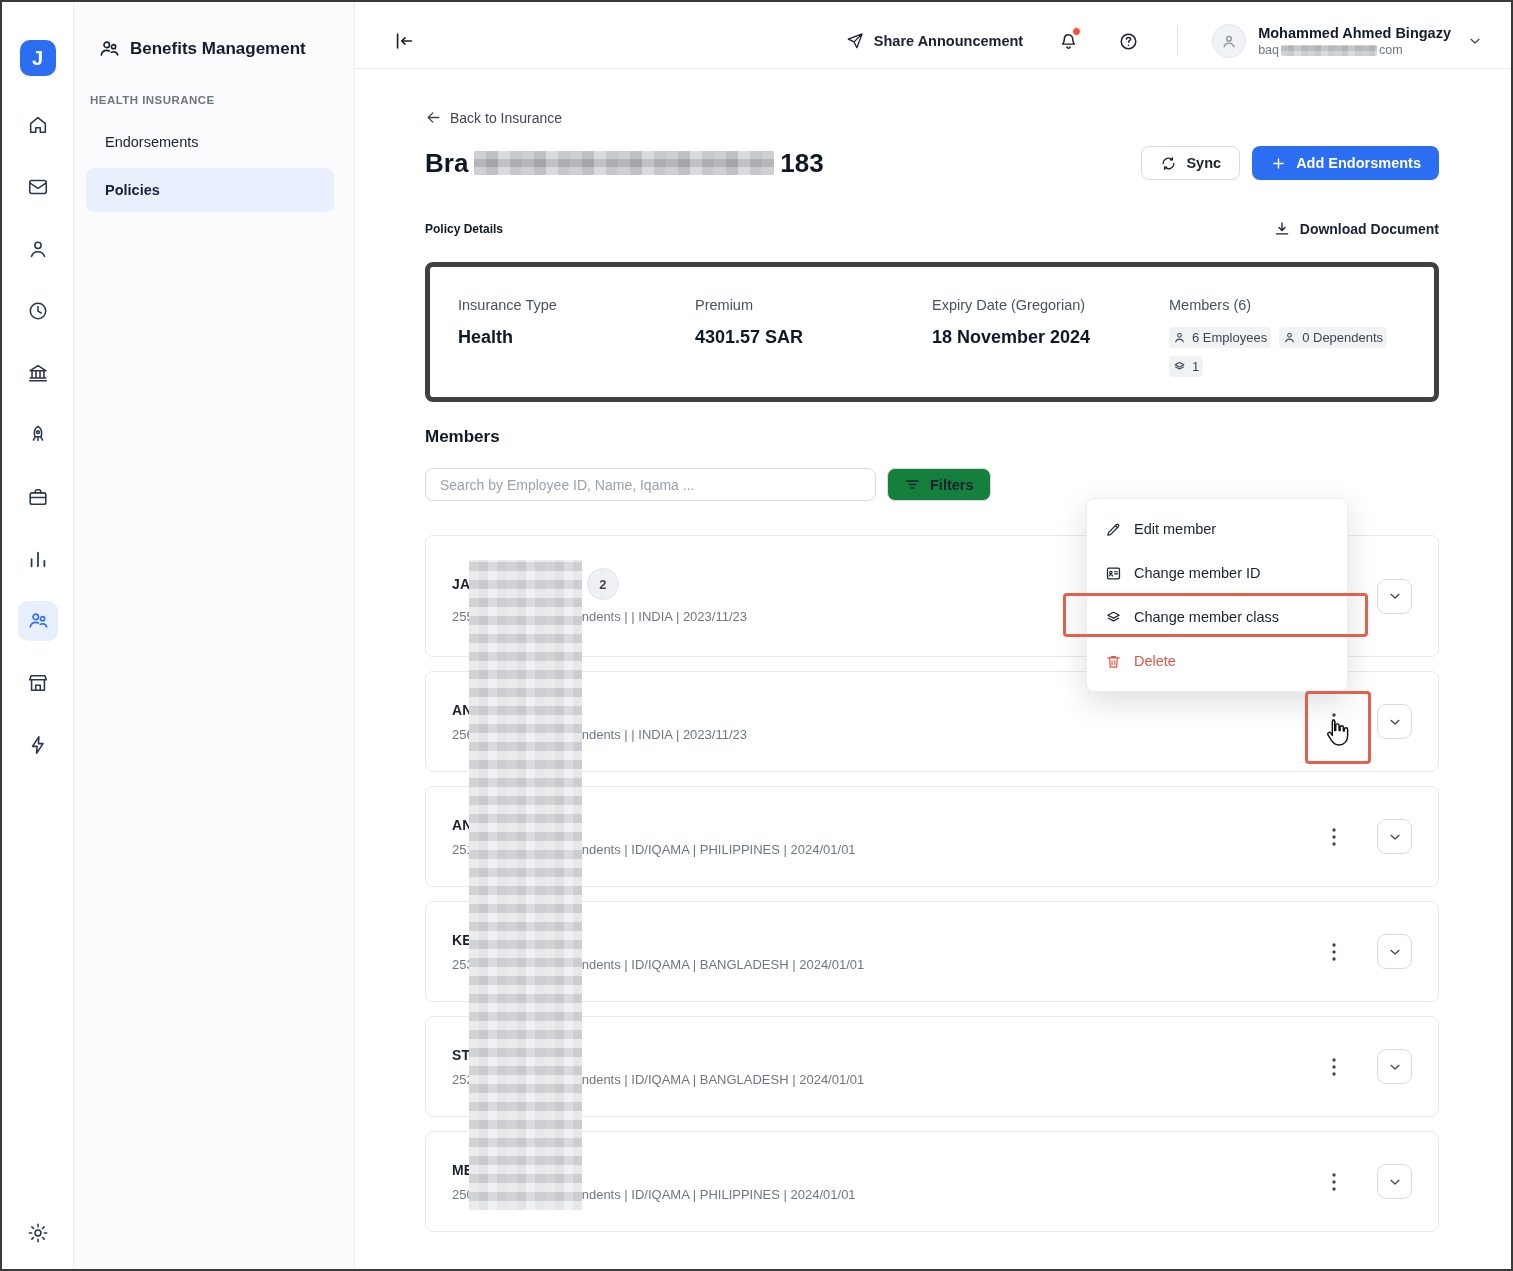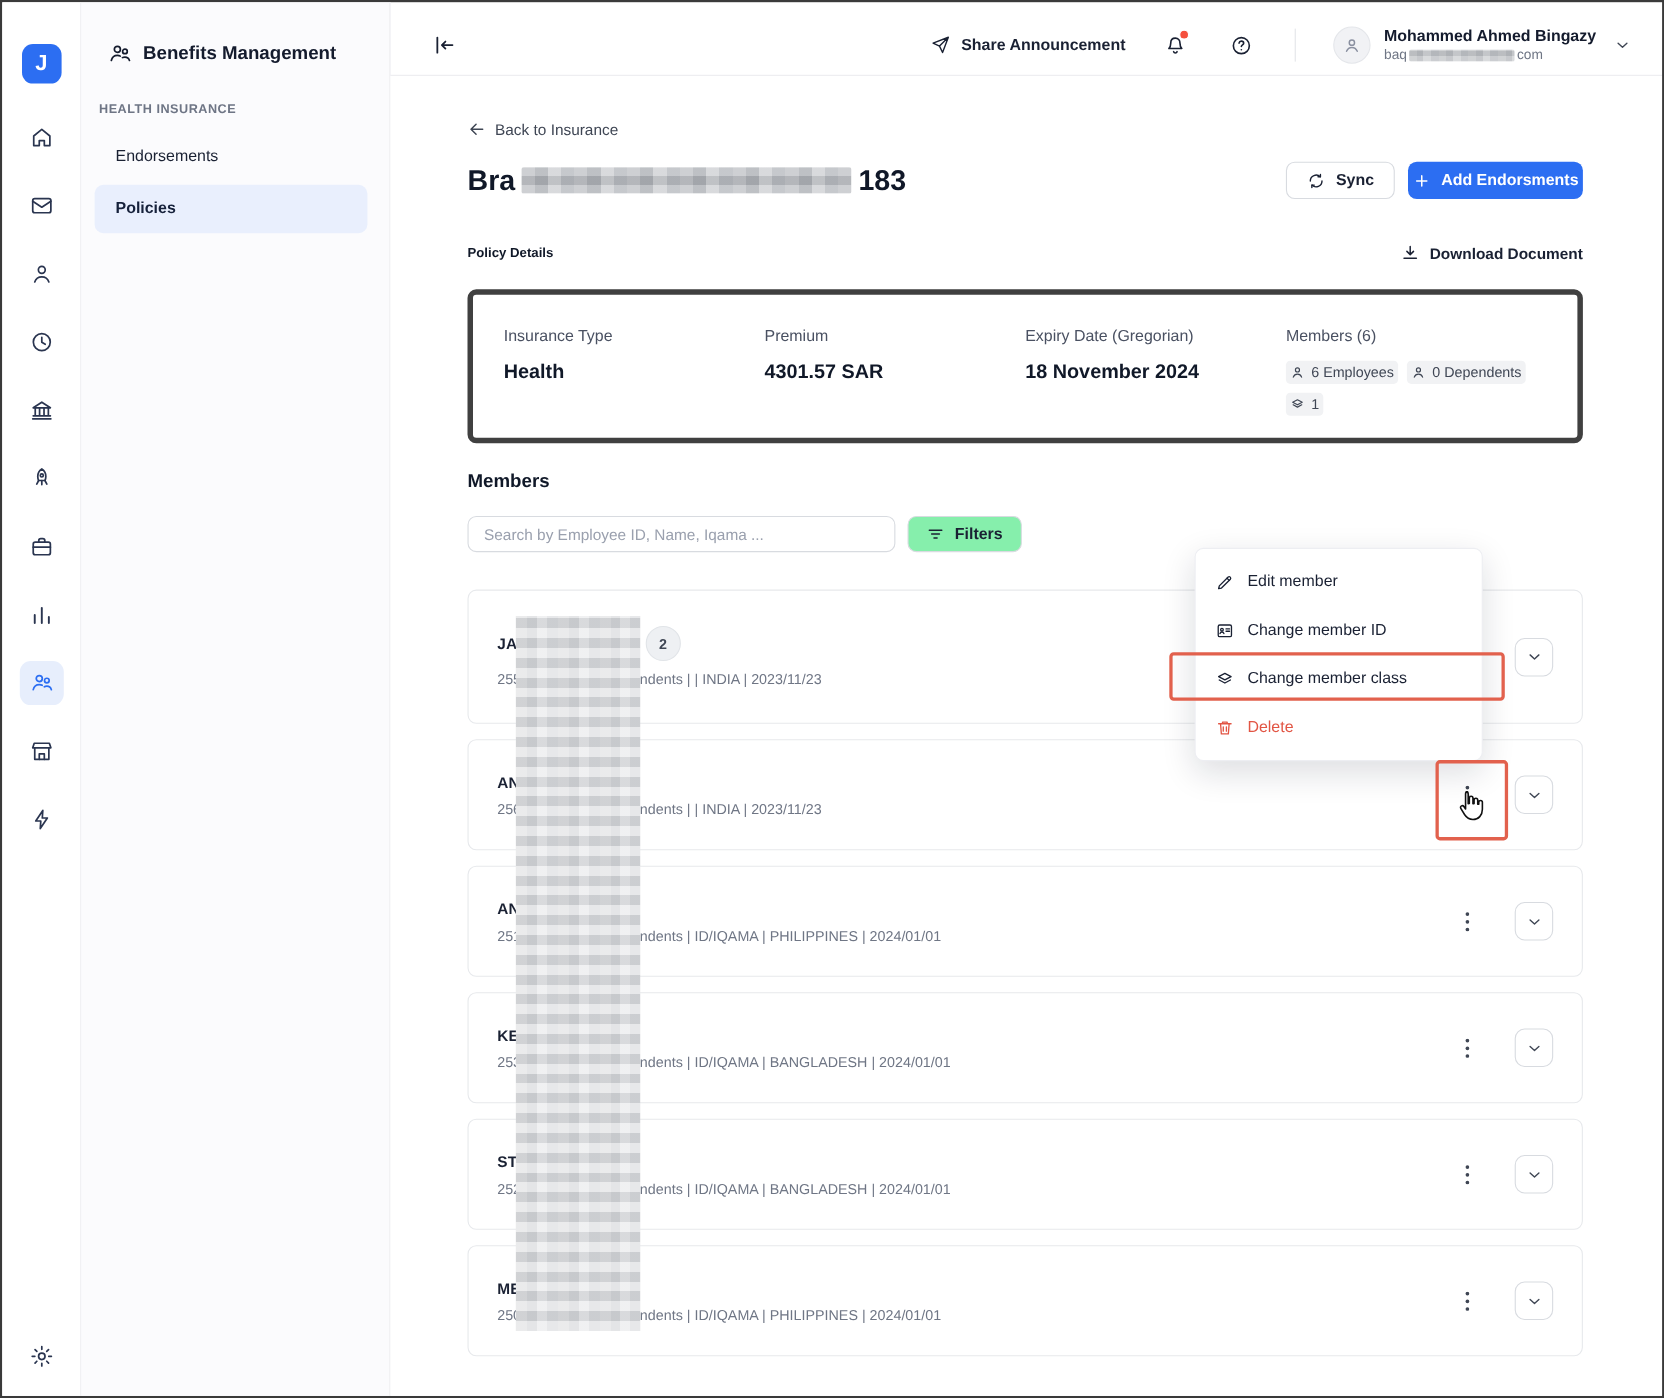--- a/index.html
+++ b/index.html
@@ -38,38 +38,38 @@
   .user-email { font-size:12.5px; color:#6f7685; line-height:1.3; display:flex; align-items:center; }
   .chev { color:#3f4654; margin-left:4px; }
 
   .content { flex:1; padding:0 72px 0 70px; background:#fff; }
 
   .back-link { margin-top:40px; display:inline-flex; align-items:center; gap:8px; font-size:14px; color:#3f4654; cursor:pointer; }
   .title-row { margin-top:16px; display:flex; align-items:center; }
   .page-title { font-size:26px; font-weight:bold; color:#101828; display:flex; align-items:center; }
   .title-actions { margin-left:auto; display:flex; align-items:center; gap:12px; }
   .btn-secondary { height:34px; display:inline-flex; align-items:center; gap:9px; padding:0 18px; border:1px solid #d8dbe0; border-radius:8px; font-size:14.5px; font-weight:600; color:#1a2133; background:#fff; }
-  .btn-primary { height:34px; display:inline-flex; align-items:center; gap:9px; padding:0 4px; border-radius:8px; font-size:14.5px; font-weight:600; color:#fff; background:#2c6ef2; }
+  .btn-primary { height:34px; display:inline-flex; align-items:center; gap:9px; padding:0 18px; border-radius:8px; font-size:14.5px; font-weight:600; color:#fff; background:#2c6ef2; }
 
   .section-row { margin-top:40px; display:flex; align-items:center; }
   .section-heading { font-size:12px; font-weight:bold; color:#101828; }
   .download-btn { margin-left:auto; display:inline-flex; align-items:center; gap:9px; font-size:14px; font-weight:600; color:#1a2133; }
 
   .policy-card { margin-top:24px; height:140px; border:5px solid #404040; border-radius:8px; padding:30px 28px; display:flex; }
   .policy-col { width:240px; }
   .pc-label { font-size:14.5px; color:#4a5162; margin-bottom:14px; }
   .pc-value { font-size:18px; font-weight:bold; color:#101828; }
   .badge-row { display:flex; gap:8px; margin-bottom:8px; }
   .badge { display:inline-flex; align-items:center; gap:6px; background:#f1f2f4; border-radius:4px; padding:3px 4px; font-size:13px; color:#3f4654; }
 
   .members-heading { margin-top:25px; font-size:17px; font-weight:bold; color:#101828; }
   .search-row { margin-top:21px; display:flex; align-items:center; gap:11px; }
-  .search-input { width:389px; height:33px; border:1px solid #d8dbe0; border-radius:8px; padding:0 14px; font-size:14px; color:#b91c1c; outline:none; font-family:inherit; }
+  .search-input { width:451px; height:33px; border:1px solid #d8dbe0; border-radius:8px; padding:0 14px; font-size:14px; color:#b91c1c; outline:none; font-family:inherit; }
   .search-input::placeholder { color:#9aa0ae; }
-  .filters-btn { height:33px; display:inline-flex; align-items:center; gap:9px; padding:0 16px; border:1px solid #d8dbe0; border-radius:8px; font-size:14.5px; font-weight:600; color:#1a2133; background:#86efac; }
+  .filters-btn { height:33px; display:inline-flex; align-items:center; gap:9px; padding:0 16px; border:1px solid #d8dbe0; border-radius:8px; font-size:14.5px; font-weight:600; color:#1a2133; background:#15803d; }
 
   .member-list { margin-top:34px; display:flex; flex-direction:column; gap:14px; }
   .member-row { border:1px solid #e7e9ec; border-radius:8px; min-height:101px; display:flex; align-items:center; padding:0 26px; background:#fff; }
   .member-row.tall { min-height:122px; }
   .member-name { display:flex; align-items:center; font-size:14px; font-weight:600; color:#1a2133; letter-spacing:.2px; }
   .member-meta { display:flex; align-items:center; font-size:13px; color:#6f7685; margin-top:9px; }
   .row-actions { margin-left:auto; display:flex; align-items:center; gap:30px; }
   .kebab-btn { width:26px; height:36px; display:flex; align-items:center; justify-content:center; color:#3f4654; }
   .chevron-btn { width:35px; height:35px; border:1px solid #d8dbe0; border-radius:9px; display:flex; align-items:center; justify-content:center; color:#3f4654; background:#fff; }
   .avatar-badge { width:32px; height:32px; border-radius:50%; background:#eef0f3; border:1px solid #e1e4e8; color:#3f4654; font-size:13px; font-weight:bold; display:flex; align-items:center; justify-content:center; margin-left:8px; }

